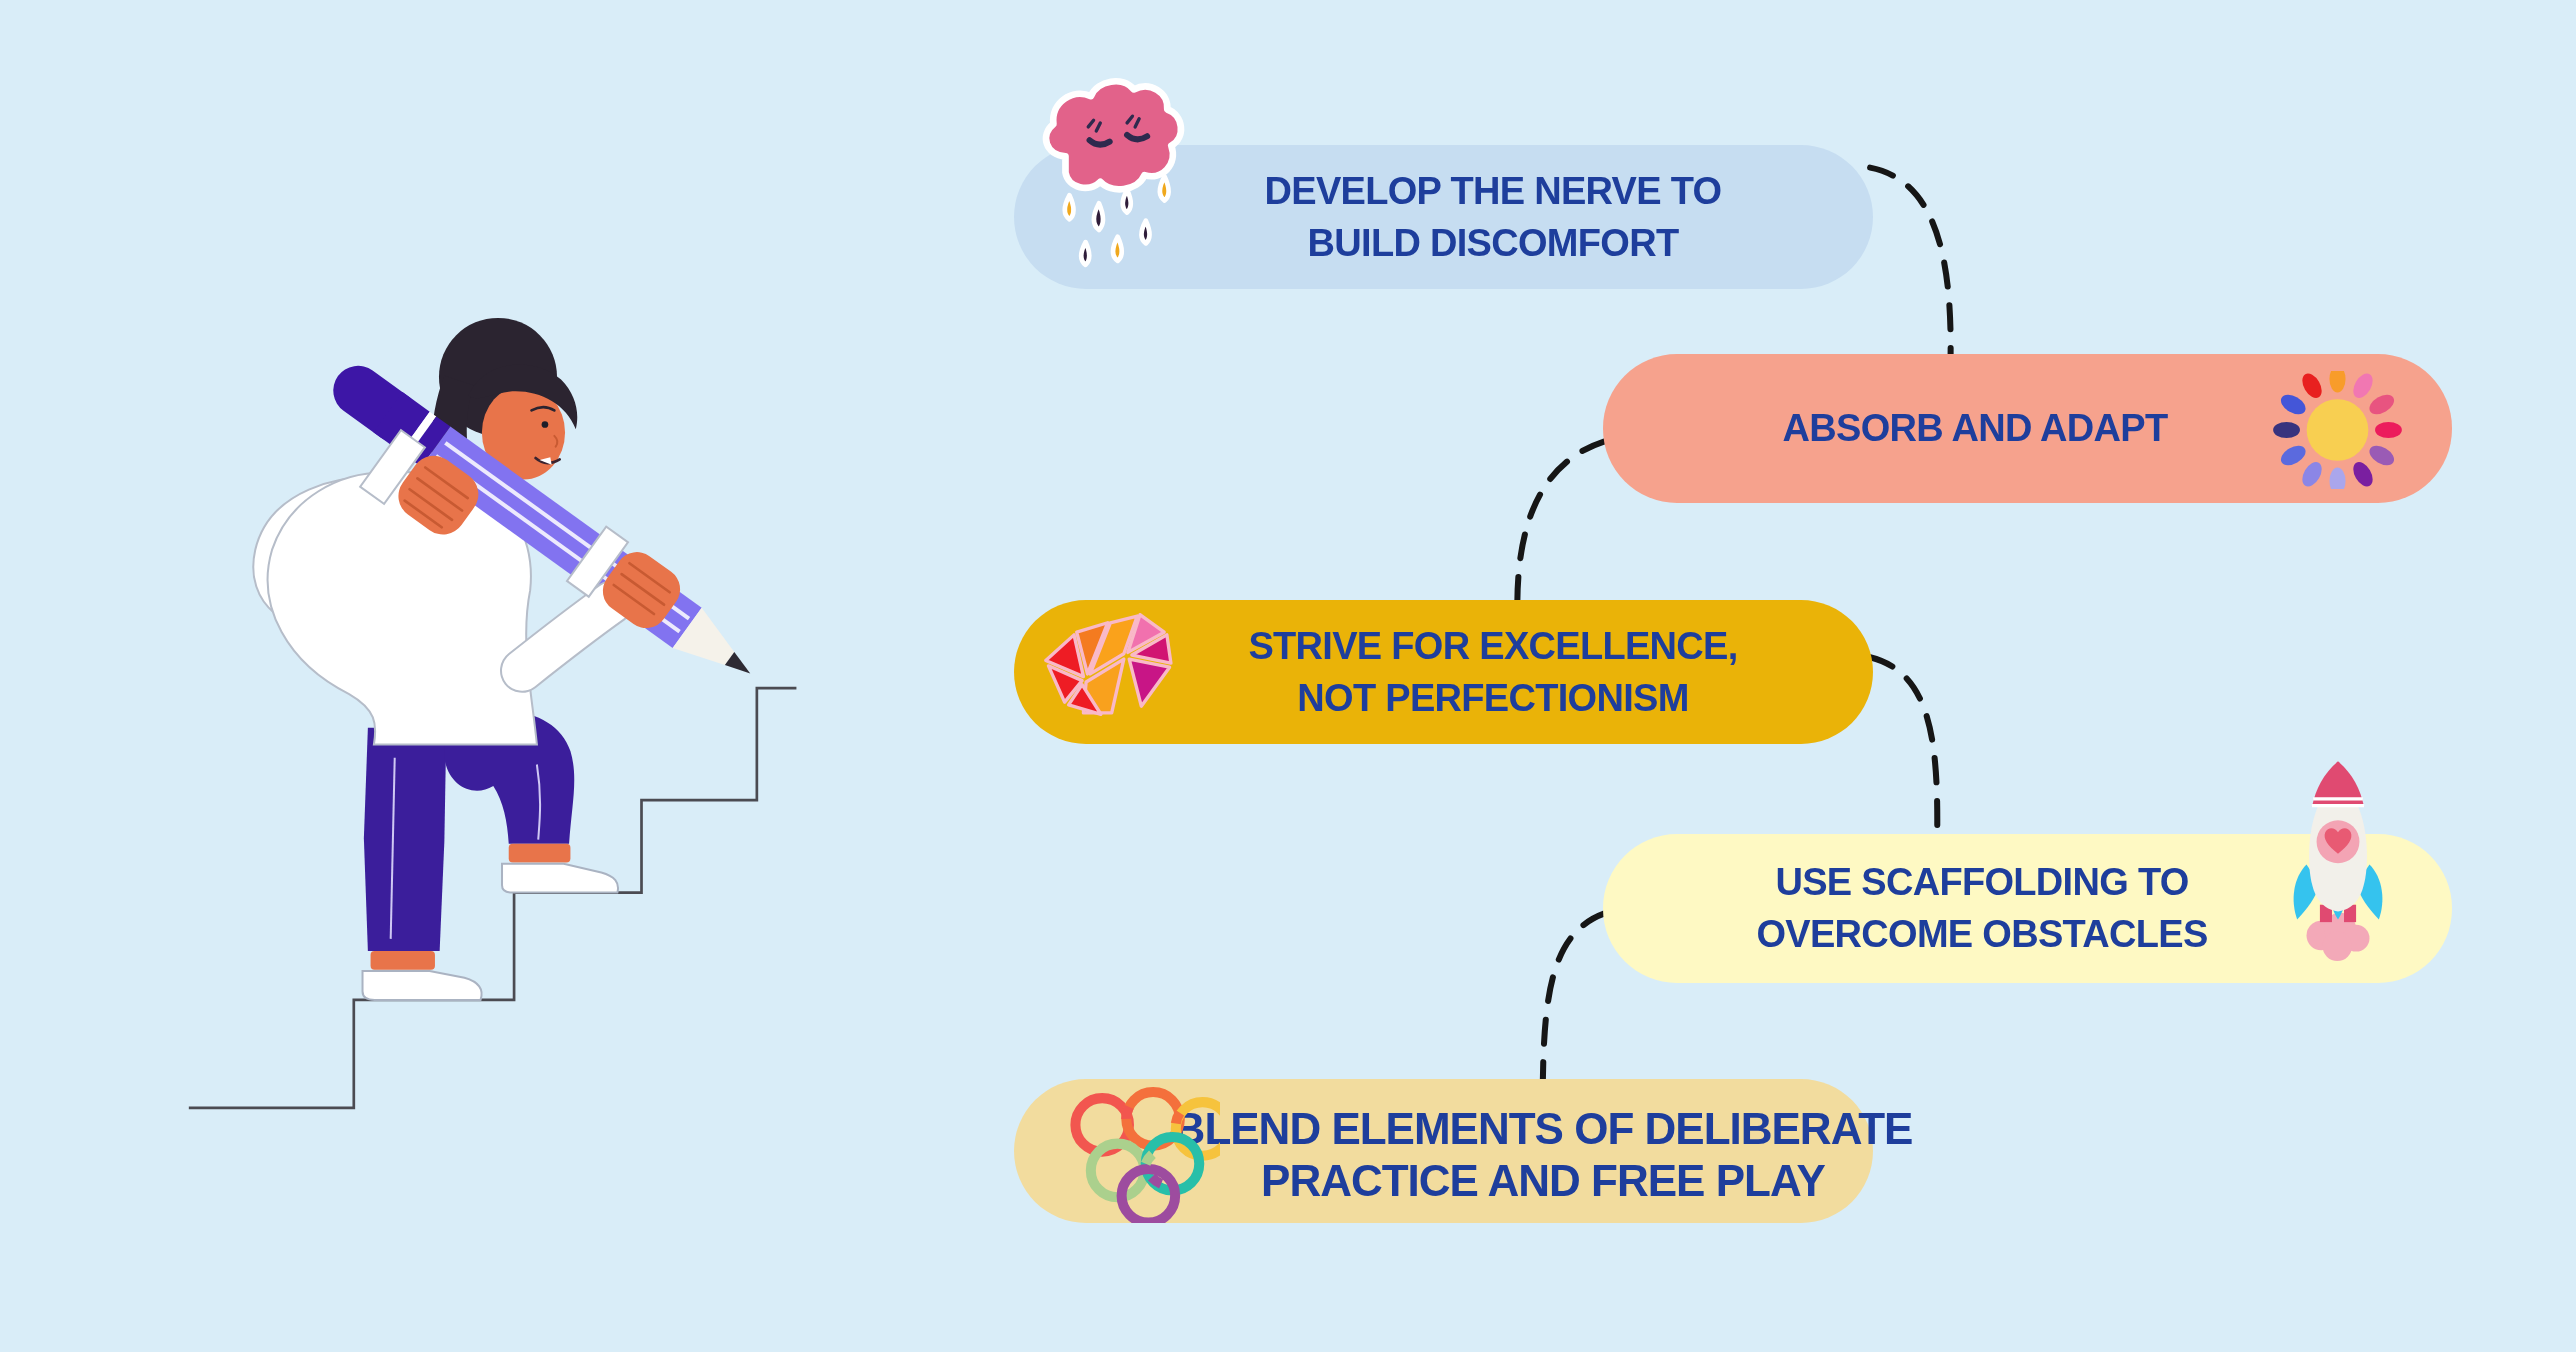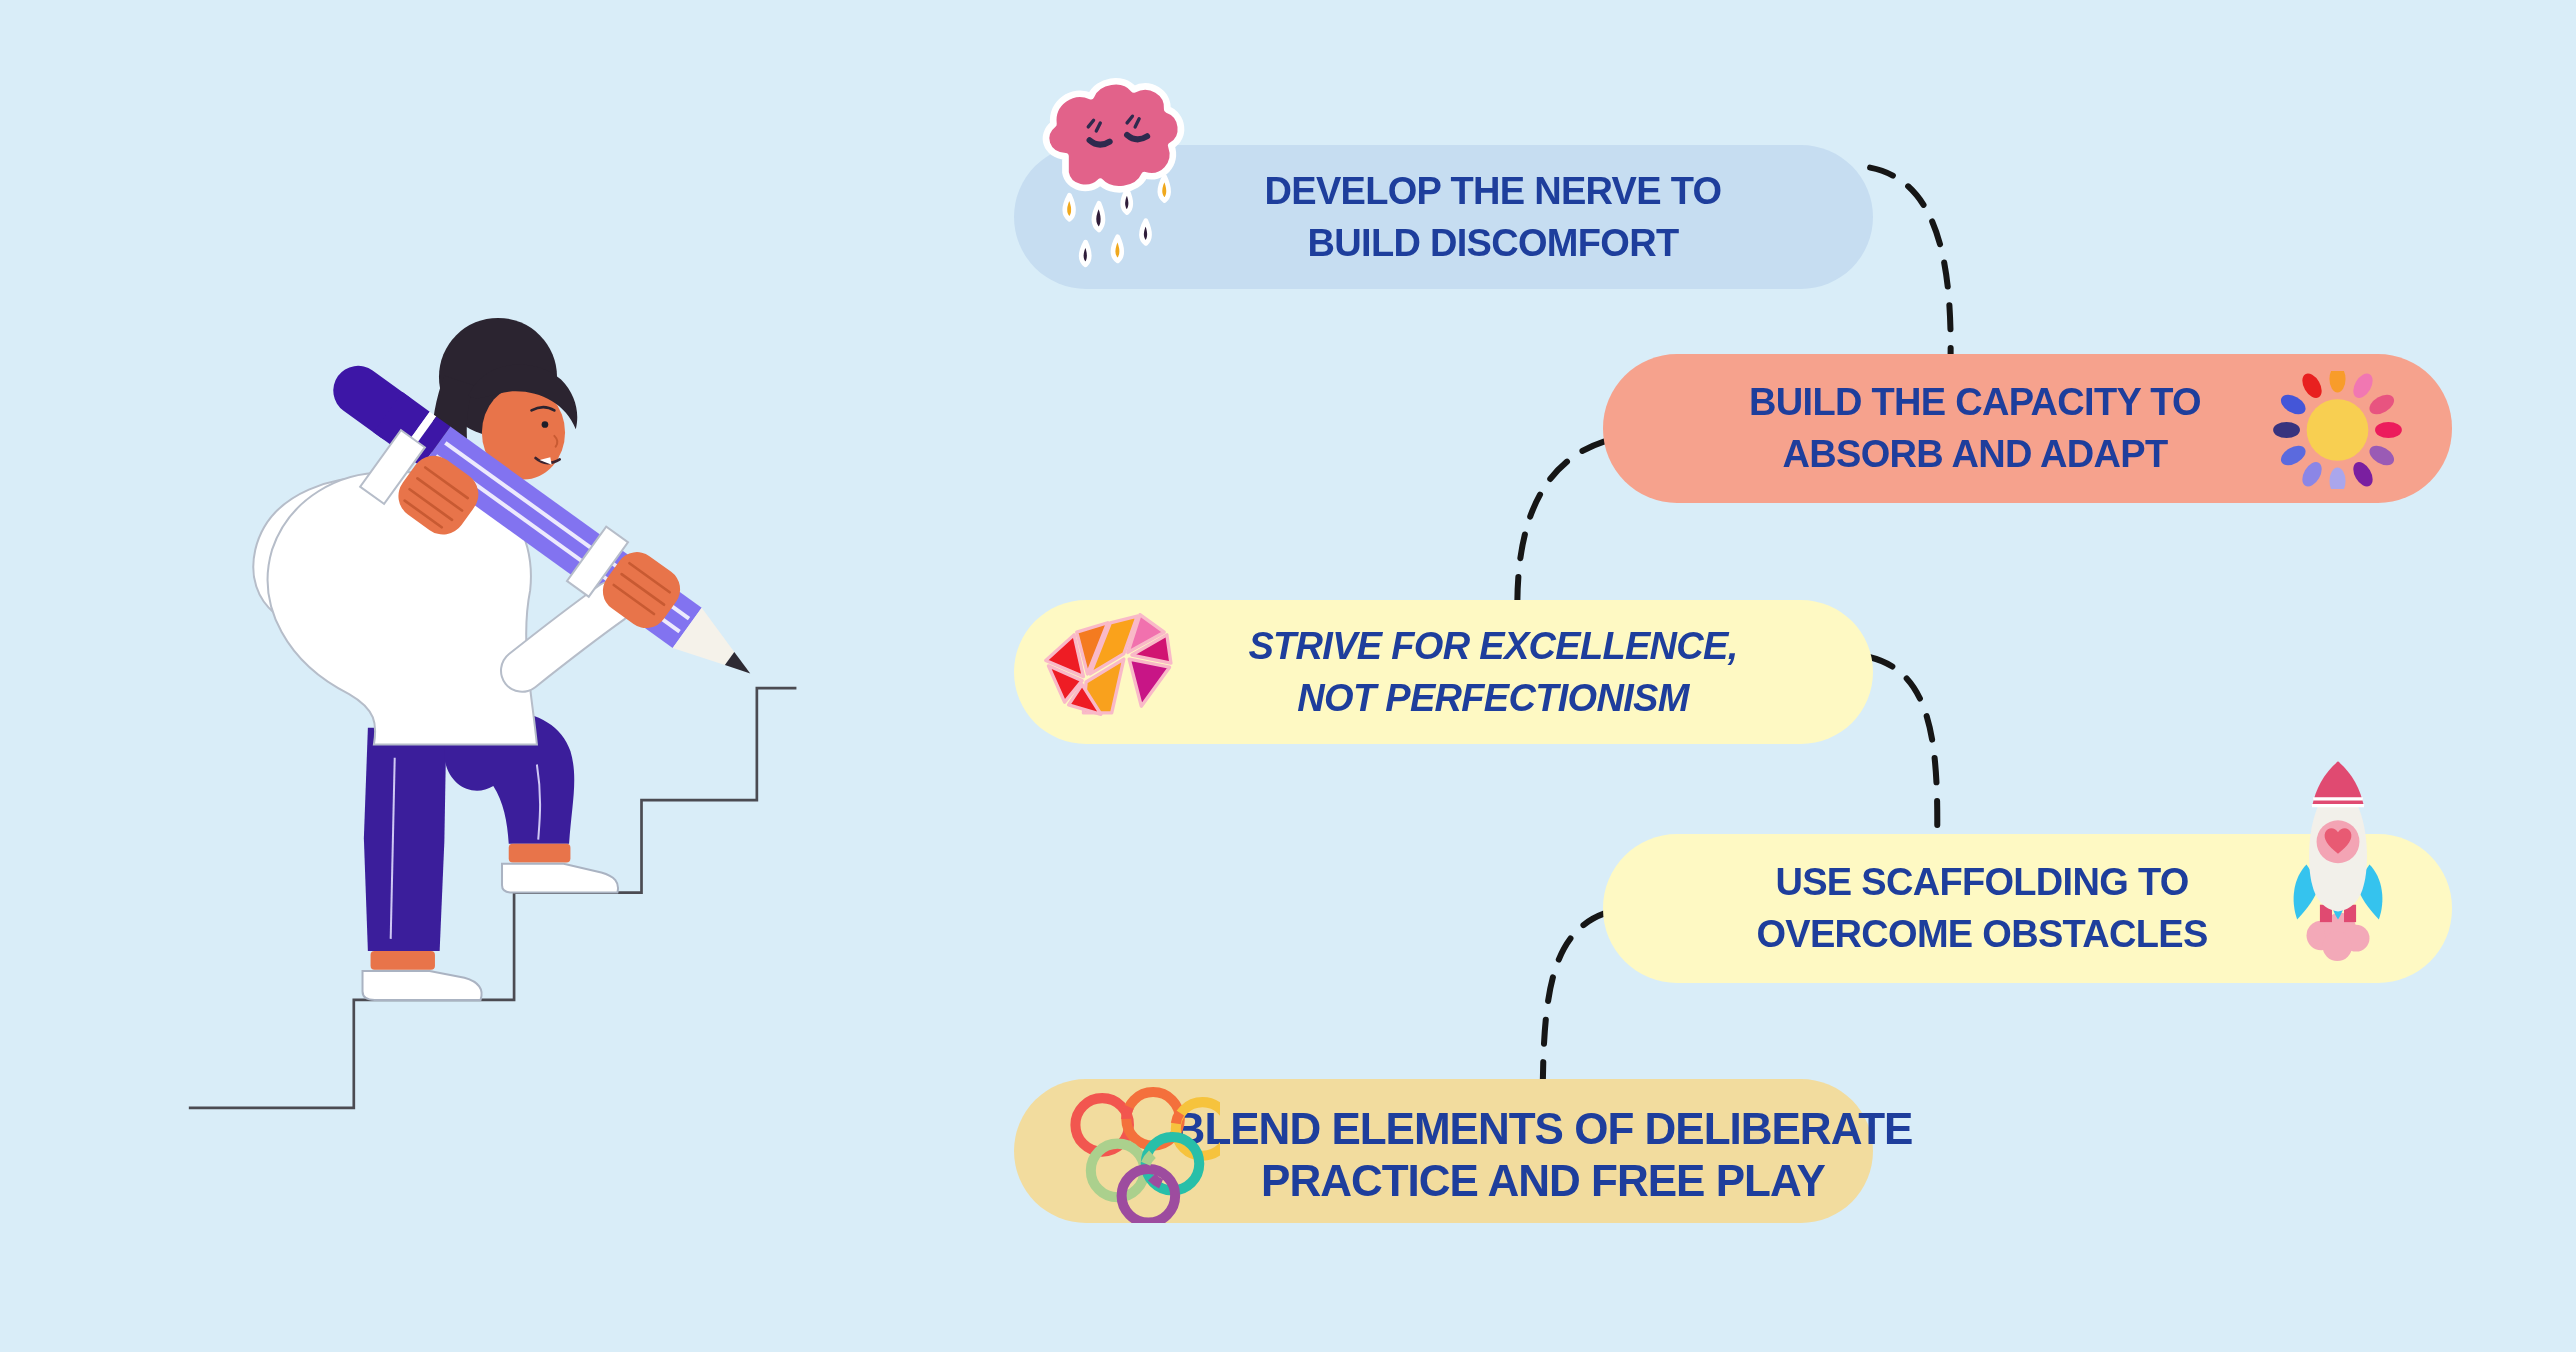--- a/index.html
+++ b/index.html
@@ -130,21 +130,20 @@
         <path d="M 208,150 q 12,26 0,36 q -14,-10 0,-36 Z" fill="#f0a81c"></path>
         <path d="M 90,248 q 11,24 0,34 q -13,-10 0,-34 Z" fill="#2f1d3a"></path>
         <path d="M 138,240 q 12,26 0,36 q -14,-10 0,-36 Z" fill="#f0a81c"></path>
         <path d="M 180,216 q 11,24 0,34 q -13,-10 0,-34 Z" fill="#2f1d3a"></path>
       </g>
     </svg>
   </div>
 
   <div class="step-card" id="step-2" style="background: rgb(246, 162, 141);">
     <div class="label">
-      <div>BUILD THE CAPACITY TO</div>
       <div>ABSORB AND ADAPT</div>
     </div>
     <svg class="step-icon" id="icon-sun" viewBox="0 0 210 176">
       <circle cx="105" cy="88" r="46" fill="#f8cf51"></circle>
       <g>
         <ellipse cx="105" cy="12" rx="12" ry="20" fill="#f89c2a"></ellipse>
         <ellipse cx="143" cy="22" rx="12" ry="20" fill="#f177b2" transform="rotate(30 143 22)"></ellipse>
         <ellipse cx="171" cy="50" rx="12" ry="20" fill="#e85480" transform="rotate(60 171 50)"></ellipse>
         <ellipse cx="181" cy="88" rx="12" ry="20" fill="#ec1c5c" transform="rotate(90 181 88)"></ellipse>
         <ellipse cx="171" cy="126" rx="12" ry="20" fill="#9a5bb5" transform="rotate(120 171 126)"></ellipse>
@@ -152,21 +151,21 @@
         <ellipse cx="105" cy="164" rx="12" ry="20" fill="#aaa6ec"></ellipse>
         <ellipse cx="67" cy="154" rx="12" ry="20" fill="#8b86e6" transform="rotate(30 67 154)"></ellipse>
         <ellipse cx="39" cy="126" rx="12" ry="20" fill="#5b6ade" transform="rotate(60 39 126)"></ellipse>
         <ellipse cx="29" cy="88" rx="12" ry="20" fill="#38337e" transform="rotate(90 29 88)"></ellipse>
         <ellipse cx="39" cy="50" rx="12" ry="20" fill="#4456d8" transform="rotate(120 39 50)"></ellipse>
         <ellipse cx="67" cy="22" rx="12" ry="20" fill="#e8201f" transform="rotate(150 67 22)"></ellipse>
       </g>
     </svg>
   </div>
 
-  <div class="step-card" id="step-3" style="background: #fef9c3; font-style: italic;">
+  <div class="step-card" id="step-3" style="background: #eab308;">
     <div class="label">
       <div>STRIVE FOR EXCELLENCE,</div>
       <div>NOT PERFECTIONISM</div>
     </div>
     <svg class="step-icon" id="icon-gem" viewBox="0 0 205 162">
       <g stroke="#f9b9c8" stroke-width="5" stroke-linejoin="round">
         <polygon points="10,72 52,34 66,96" fill="#ee1c24"></polygon>
         <polygon points="56,30 102,16 72,92" fill="#f47b20"></polygon>
         <polygon points="108,14 150,28 78,94" fill="#faa21b" opacity="0"></polygon>
         <polygon points="106,16 146,6 126,62 76,92" fill="#faa21b"></polygon>

